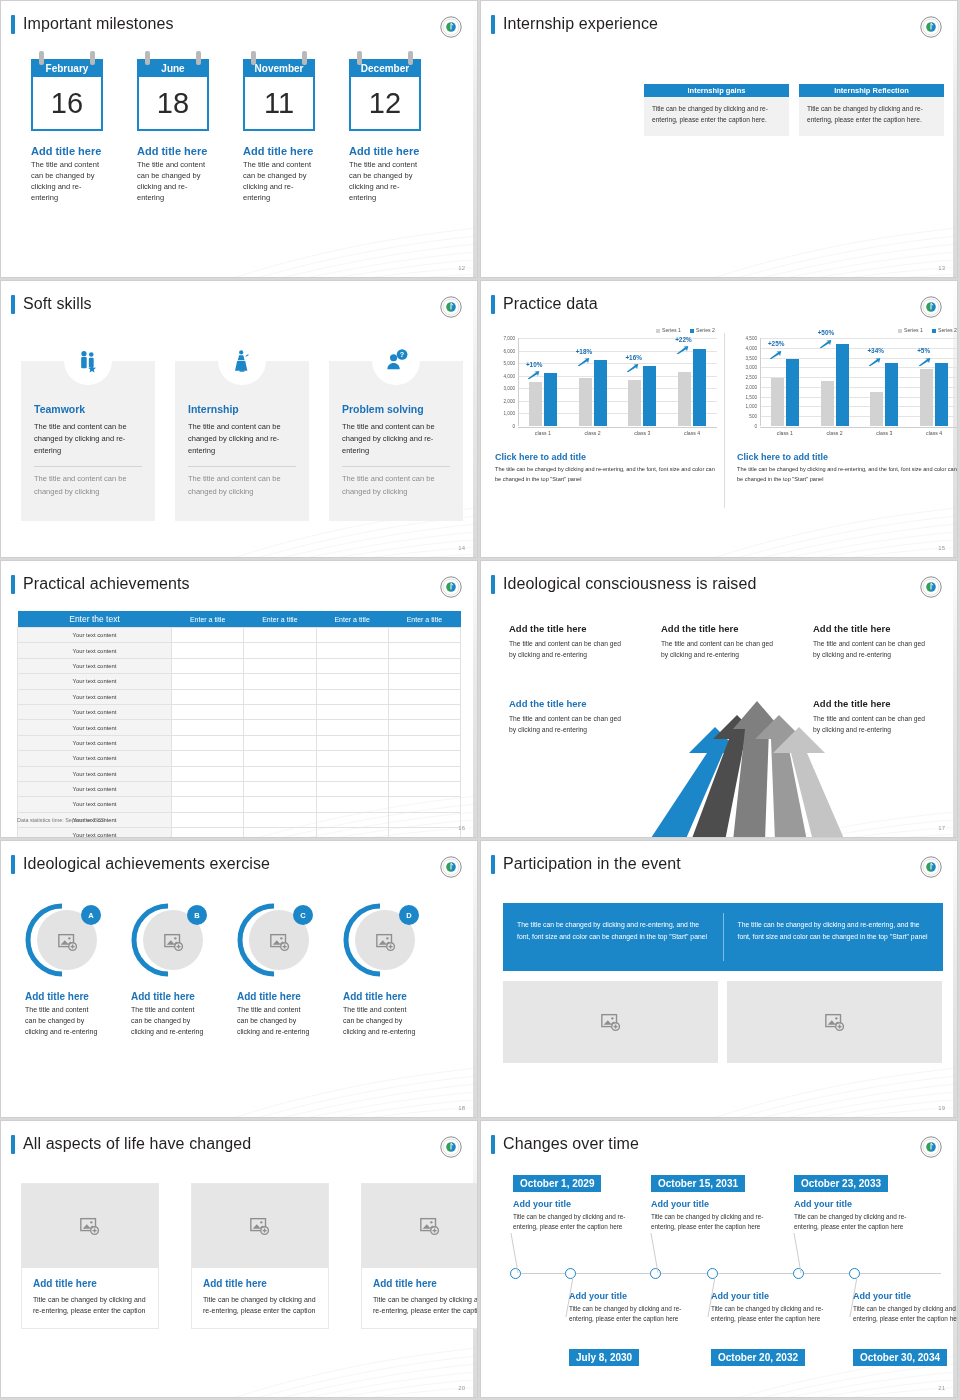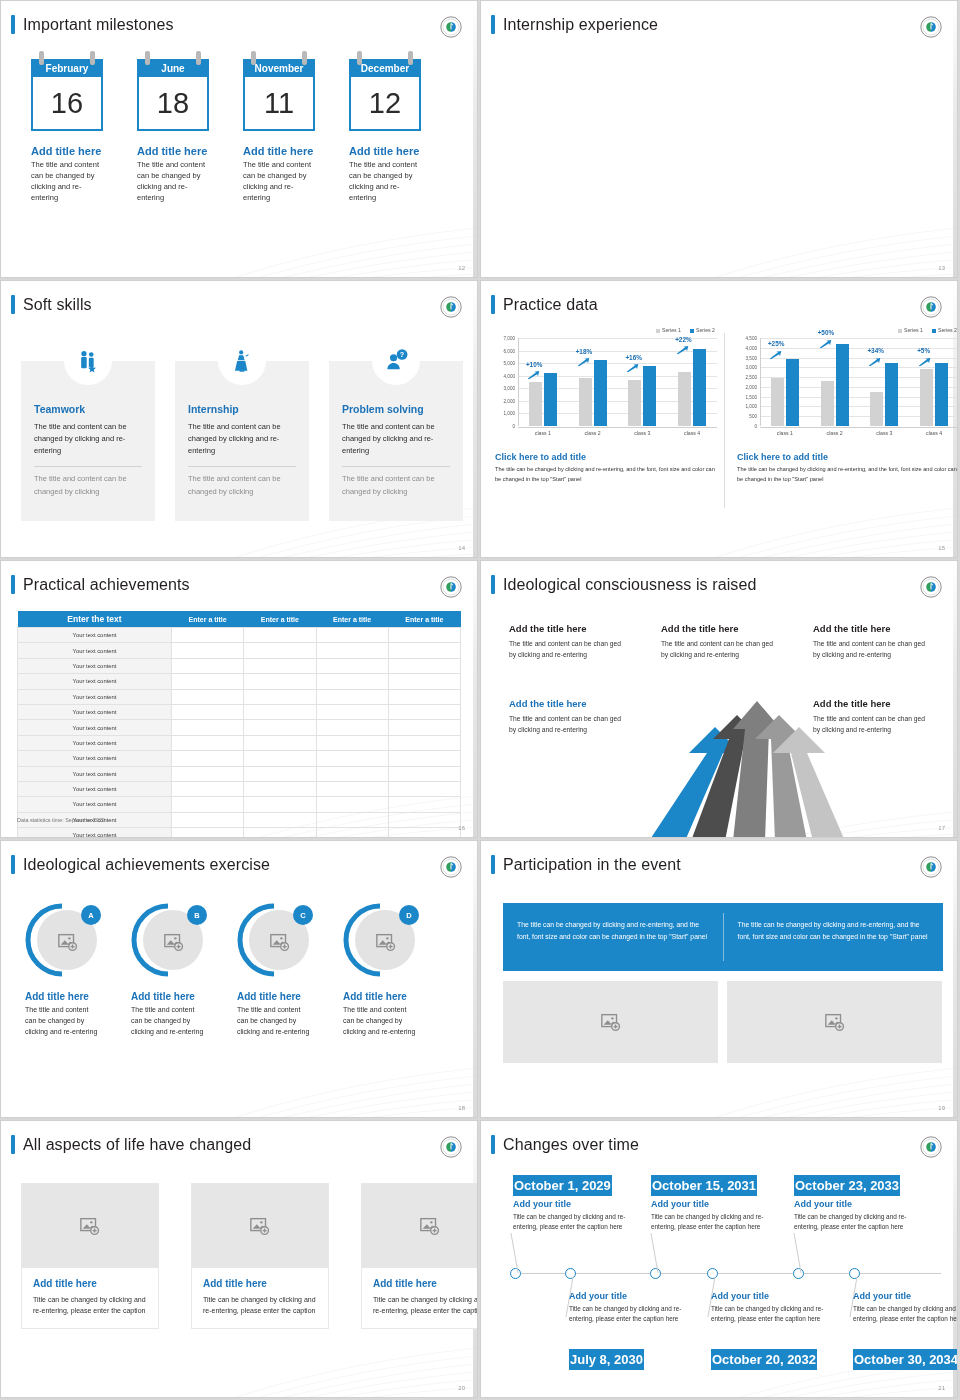--- a/index.html
+++ b/index.html
@@ -1,21 +1,21 @@
 <!DOCTYPE html>
 <html><head>
 <meta charset="utf-8">
 <style>
   html,body{margin:0;padding:0;background:#ffffff;}
   body{width:960px;height:1400px;font-family:"Liberation Sans",sans-serif;-webkit-font-smoothing:antialiased;}
   .deck{width:960px;height:1400px;display:grid;grid-template-columns:480px 480px;grid-template-rows:repeat(5,280px);background:#d8d8d8;gap:0;}
   .slide{position:relative;width:478px;height:278px;background:#fff;overflow:hidden;border:1px solid #cfcfcf;box-sizing:border-box;}
   .wave{position:absolute;right:-10px;bottom:-10px;width:320px;height:120px;opacity:.55;pointer-events:none;}
   .rightbar{position:absolute;right:0;top:0;width:4px;height:100%;background:linear-gradient(180deg,#ffffff 0%,#eaeaea 40%,#d9d9d9 100%);}
-  .title-wrap{position:absolute;left:10px;top:14px;display:flex;align-items:center;gap:8px;}
+  .title-wrap{position:absolute;left:10px;top:14px;display:flex;gap:8px;}
   .accent{width:4px;height:19px;background:#1b86c8;border-radius:1px;}
   .slide-title{font-size:16px;color:#231f20;font-weight:400;letter-spacing:.1px;white-space:nowrap;}
   .logo{position:absolute;right:14px;top:14px;width:24px;height:24px;}
   .pagenum{position:absolute;right:12px;bottom:6px;font-size:6px;color:#9a9a9a;}
 
   
   .cals{position:absolute;left:30px;top:58px;display:flex;gap:34px;}
   .calcol{width:72px;}
   .cal{position:relative;width:72px;}
   .cal .ring{position:absolute;top:-8px;width:5px;height:14px;background:#b9b9b9;border-radius:2px;z-index:3;}
@@ -60,21 +60,21 @@
   .bar.s1{background:#d2d2d2;} .bar.s2{background:#1b86c8;}
   .pct{position:absolute;left:-3px;font-size:6.4px;font-weight:bold;color:#1b6fb4;white-space:nowrap;}
   .arrow{position:absolute;width:13px;height:9px;}
   .xax{position:absolute;left:23px;right:2px;top:89px;display:flex;justify-content:space-around;border-top:1px solid #cfcfcf;padding-top:2px;}
   .xax span{font-size:5.2px;color:#555;}
   .chead{margin-top:14px;color:#1b72b8;font-size:9px;font-weight:bold;}
   .cbody{margin-top:3px;font-size:5.6px;color:#333;line-height:1.7;}
 
   
   .tbl{position:absolute;left:16px;top:50px;width:444px;border-collapse:collapse;table-layout:fixed;}
-  .tbl th{background:#1b86c8;color:#fff;font-size:7px;font-weight:bold;height:14px;text-align:center;border:none;}
+  .tbl th{background:#1b86c8;color:#fff;font-size:7px;font-weight:normal;height:14px;text-align:center;border:none;}
   .tbl th.first{font-size:8.5px;}
   .tbl td{height:12.4px;font-size:5.9px;color:#3a3a3a;border:1px solid #e2e2e2;text-align:center;}
   .tbl td.first{background:#f4f4f4;}
   .tfoot{position:absolute;left:16px;bottom:14px;font-size:5.4px;color:#777;}
 
   
   .a6{position:absolute;font-size:7px;}
   .a6 h4{margin:0;font-size:9.5px;color:#231f20;font-weight:bold;}
   .a6 h4.blue{color:#1b72b8;}
   .a6 p{margin:4px 0 0;font-size:6.7px;color:#333;line-height:1.65;}
@@ -100,21 +100,21 @@
   .card{width:136px;background:#fff;border:1px solid #e8e8e8;}
   .card .img{height:84px;background:#e6e6e6;display:flex;align-items:center;justify-content:center;}
   .card .txt{padding:10px 11px 12px;}
   .card h4{margin:0;color:#1b72b8;font-size:10px;font-weight:bold;}
   .card p{margin:5px 0 0;font-size:7px;color:#2f2f2f;line-height:1.6;}
 
   
   .tl{position:absolute;left:14px;top:52px;width:450px;height:210px;}
   .tline{position:absolute;left:18px;right:4px;top:100px;height:1px;background:#cdcdcd;}
   .node{position:absolute;top:95px;width:9px;height:9px;border-radius:50%;border:1.4px solid #1b86c8;background:#fff;}
-  .datechip{position:absolute;background:#1b86c8;color:#fff;font-size:13px;font-weight:bold;padding:3px 1px;white-space:nowrap;}
+  .datechip{position:absolute;background:#1b86c8;color:#fff;font-size:10px;font-weight:bold;padding:3px 7px;white-space:nowrap;}
   .tlblk{position:absolute;width:120px;}
   .tlblk h4{margin:0;color:#1b72b8;font-size:9px;font-weight:bold;}
   .tlblk p{margin:3px 0 0;font-size:6.4px;color:#333;line-height:1.6;}
   .leader{position:absolute;width:1px;background:#cdcdcd;}
   .ph-ic{width:22px;height:22px;}
 </style>
 </head>
 <body>
 
 <div class="deck">
@@ -208,20 +208,28 @@
     <svg class="logo" viewBox="0 0 40 40">
         <circle cx="20" cy="20" r="17" fill="none" stroke="#8a8a8a" stroke-width="1.6"></circle>
         <circle cx="20" cy="20" r="13.5" fill="none" stroke="#c9c9c9" stroke-width="1"></circle>
         <path d="M12 20 a8 8 0 0 1 8-8 l0 16 a8 8 0 0 1 -8-8 z" fill="#2f9e5e"></path>
         <path d="M20 12 a8 8 0 0 1 0 16 z" fill="#1b86c8"></path>
         <path d="M20 14 l0 10 M20 14 l3.5 3" stroke="#fff" stroke-width="1.6" fill="none"></path>
       </svg>
 
 
     <div class="grid4">
+      <div class="cell">
+        <div class="hd">Internship gains</div>
+        <div class="bd">Title can be changed by clicking and re-entering, please enter the caption here.</div>
+      </div>
+      <div class="cell">
+        <div class="hd">Internship Reflection</div>
+        <div class="bd">Title can be changed by clicking and re-entering, please enter the caption here.</div>
+      </div>
     </div>
     <div class="pagenum">13</div>
   </div>
 
   <div class="slide">
     <div class="rightbar"></div>
     <svg class="wave" viewBox="0 0 320 120">
         <g fill="none" stroke="#cfd6dd" stroke-width=".5" opacity=".8">
           <path d="M40 120 C110 95 200 72 320 60"></path>
           <path d="M60 120 C130 98 215 78 320 68"></path>

